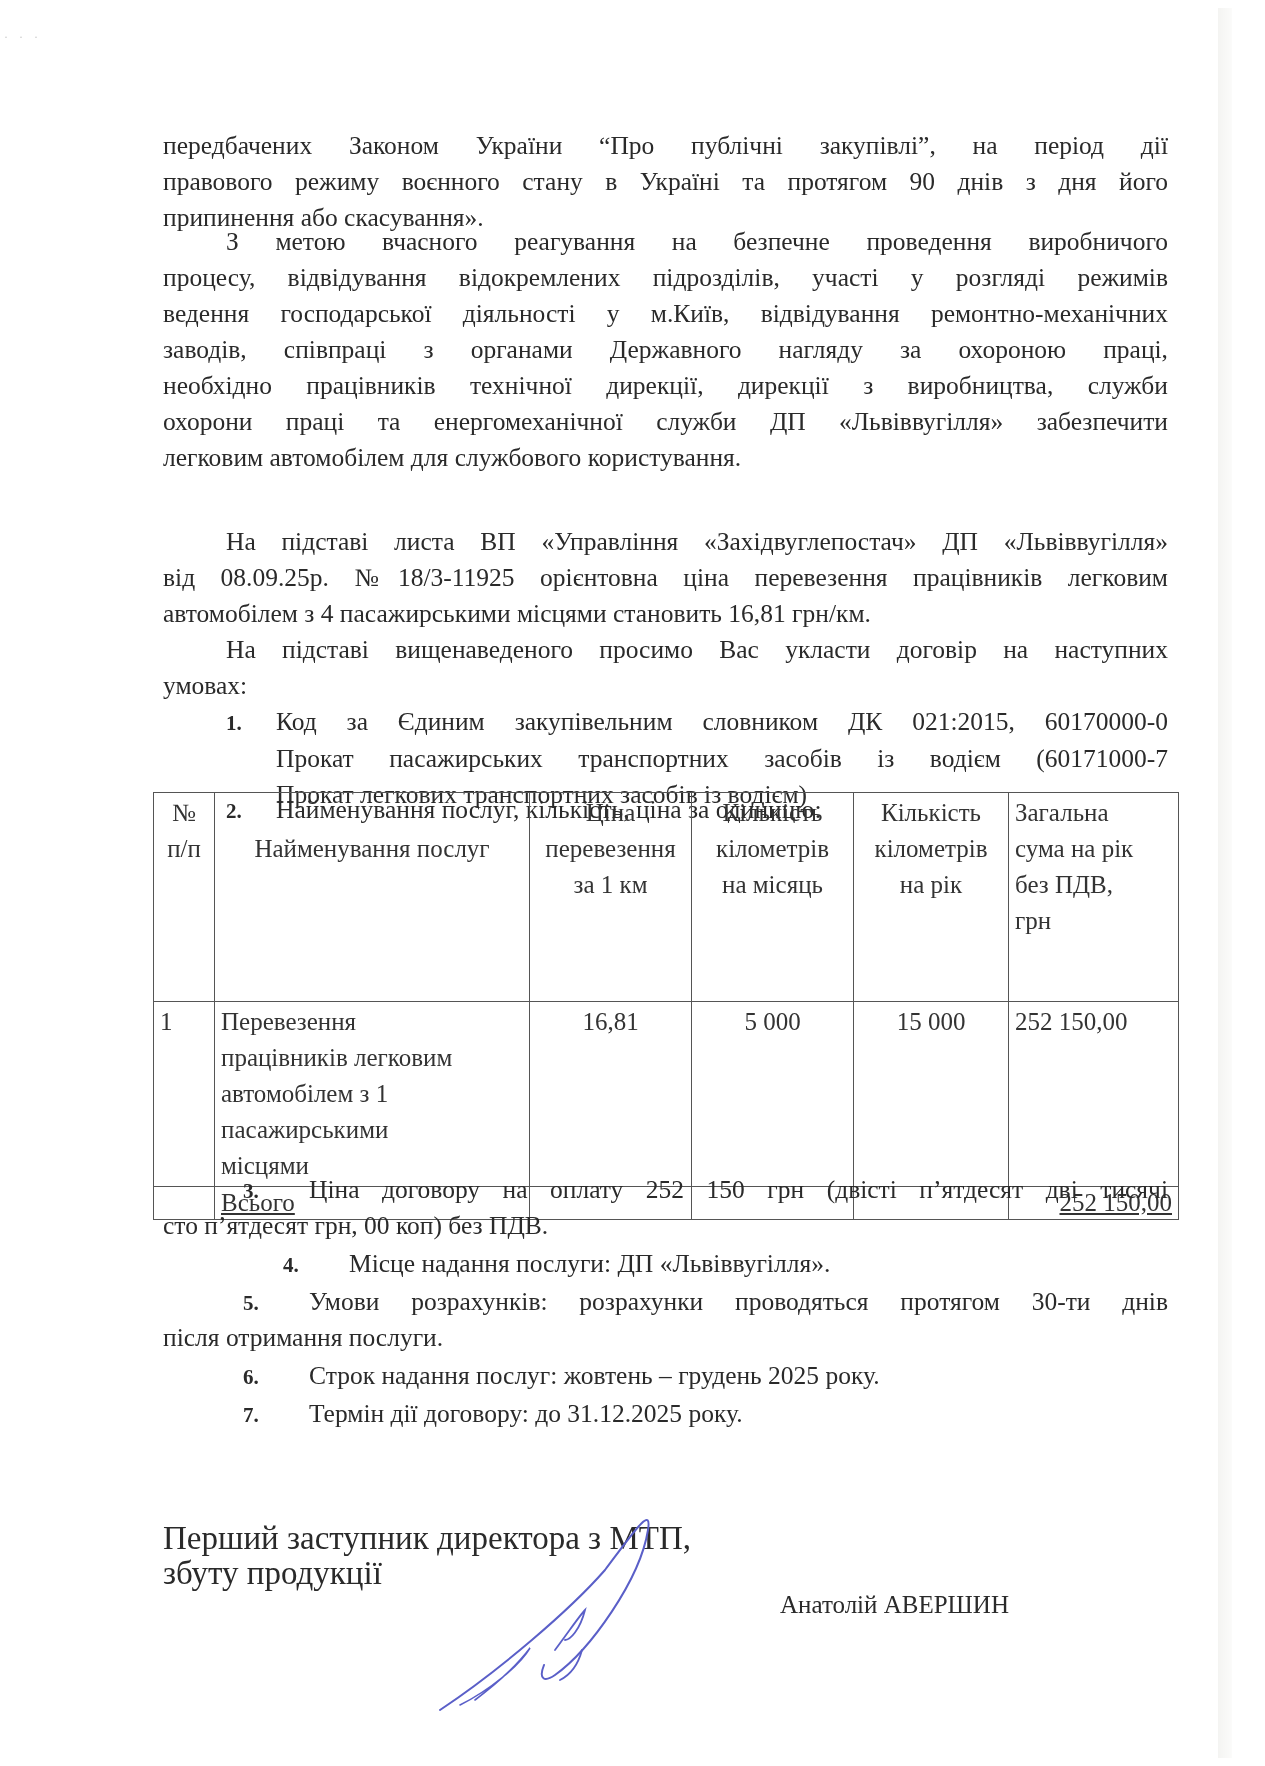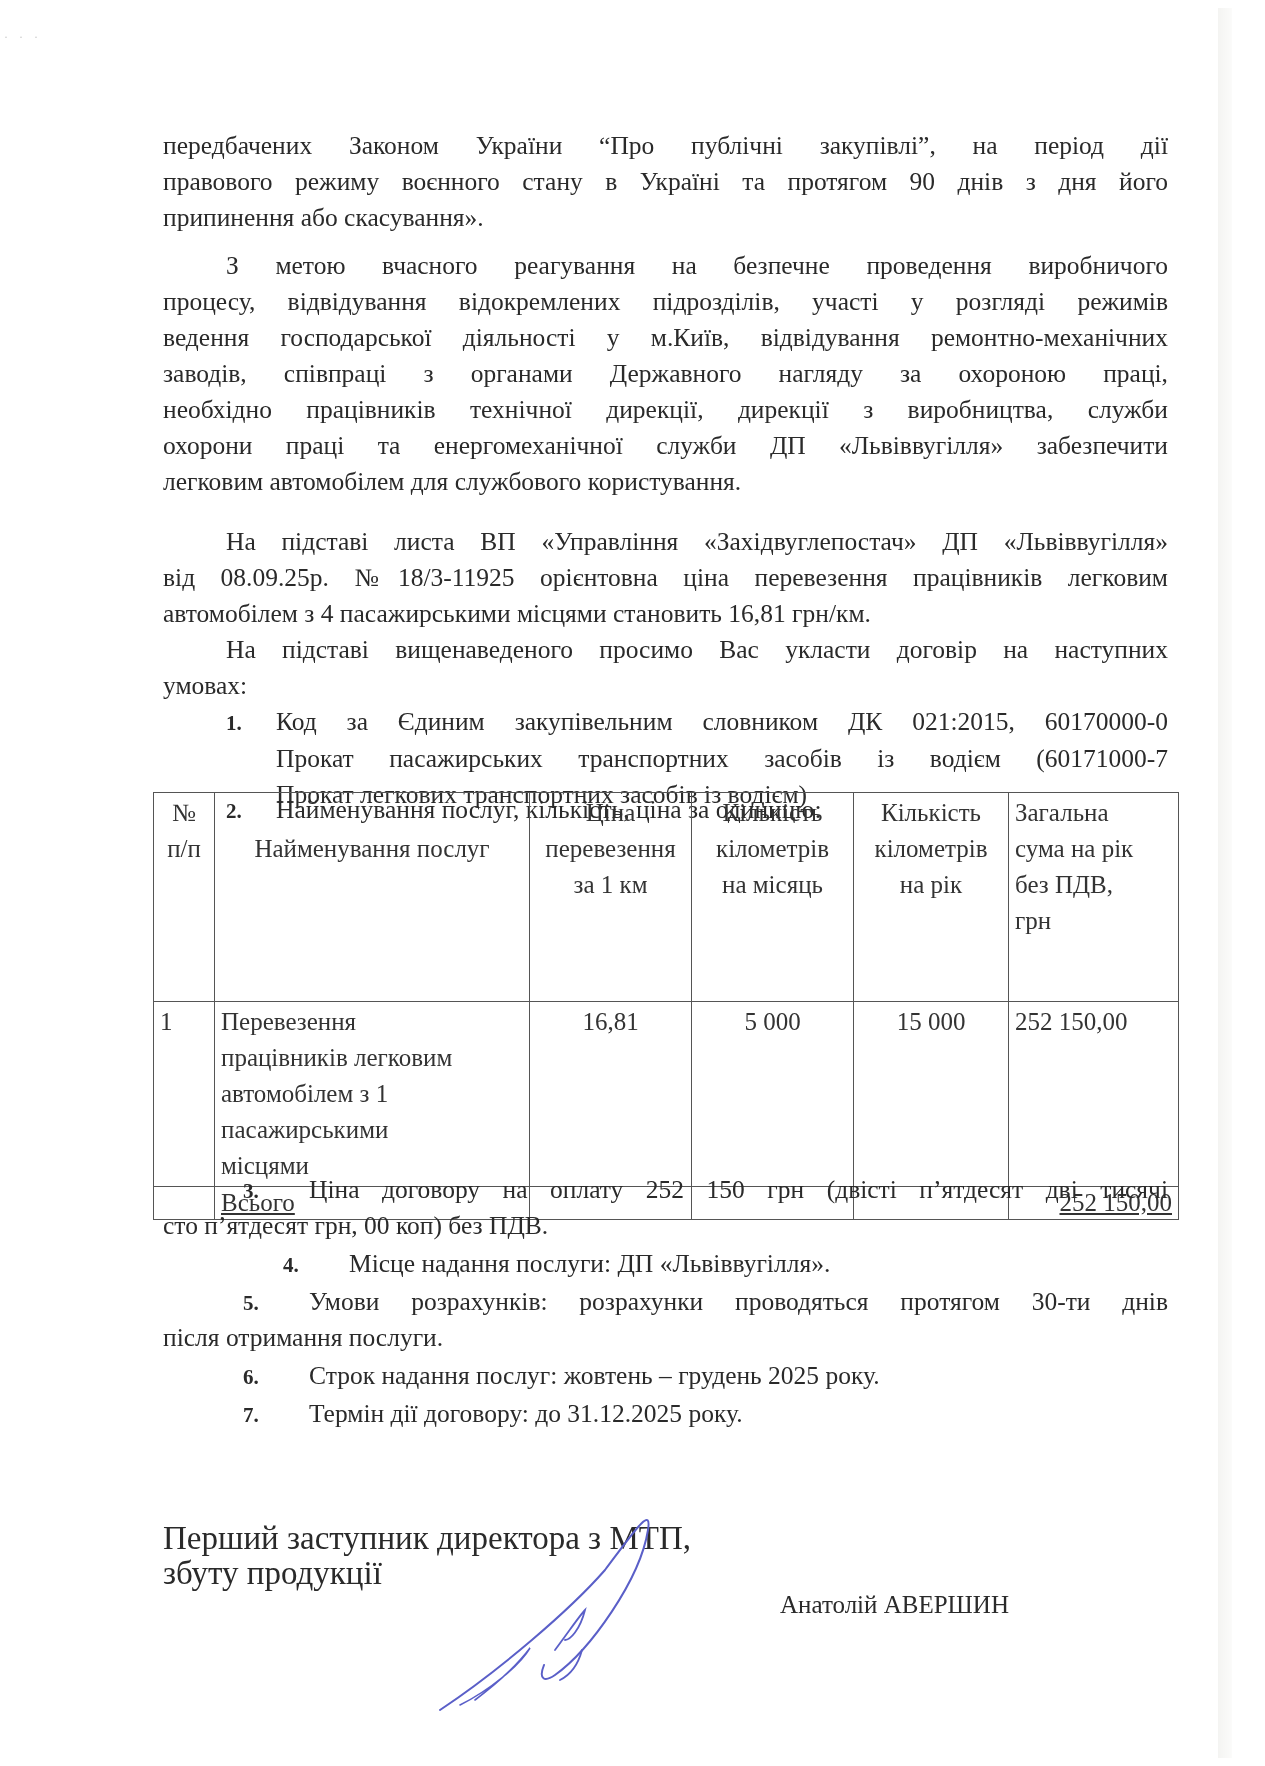--- a/index.html
+++ b/index.html
@@ -39,21 +39,21 @@
 
 <div class="page-edge"></div>
 <div class="scan-mark">·  ·  ·</div>
 
 <div class="text" style="top:128px;">
   <span class="line">передбачених Законом України “Про публічні закупівлі”, на період дії</span>
   <span class="line">правового режиму воєнного стану в Україні та протягом 90 днів з дня його</span>
   <span class="line last">припинення або скасування».</span>
 </div>
 
-<div class="text" style="top:248px;">
+<div class="text" style="top:224px;">
   <span class="line indent">З метою вчасного реагування на безпечне проведення виробничого</span>
   <span class="line">процесу, відвідування відокремлених підрозділів, участі у розгляді режимів</span>
   <span class="line">ведення господарської діяльності у м.Київ, відвідування ремонтно-механічних</span>
   <span class="line">заводів, співпраці з органами Державного нагляду за охороною праці,</span>
   <span class="line">необхідно працівників технічної дирекції, дирекції з виробництва, служби</span>
   <span class="line">охорони праці та енергомеханічної служби ДП «Львіввугілля» забезпечити</span>
   <span class="line last">легковим автомобілем для службового користування.</span>
 </div>
 
 <div class="text" style="top:524px;">

